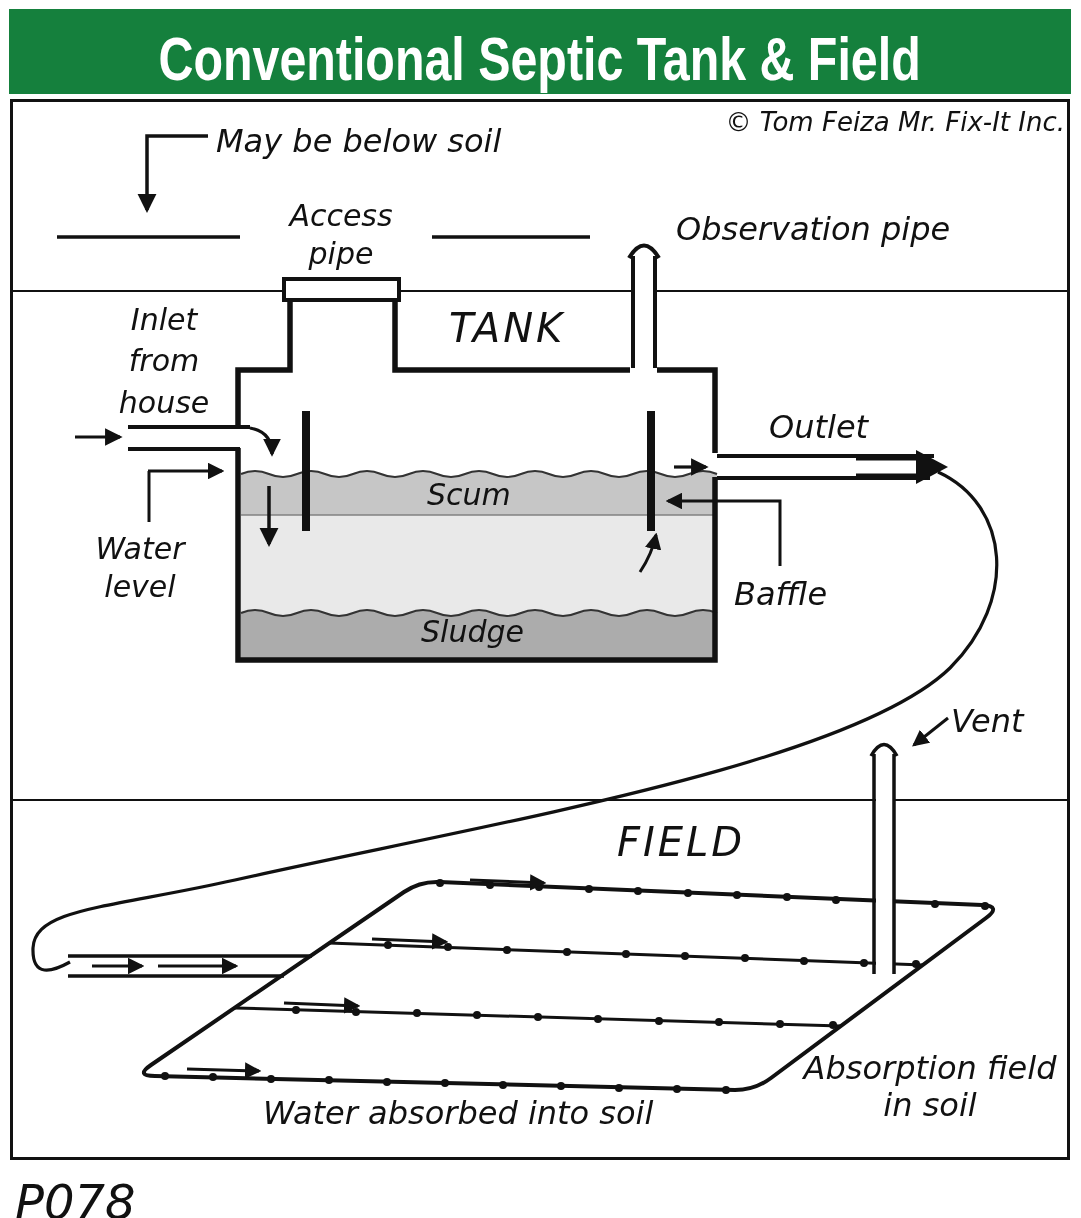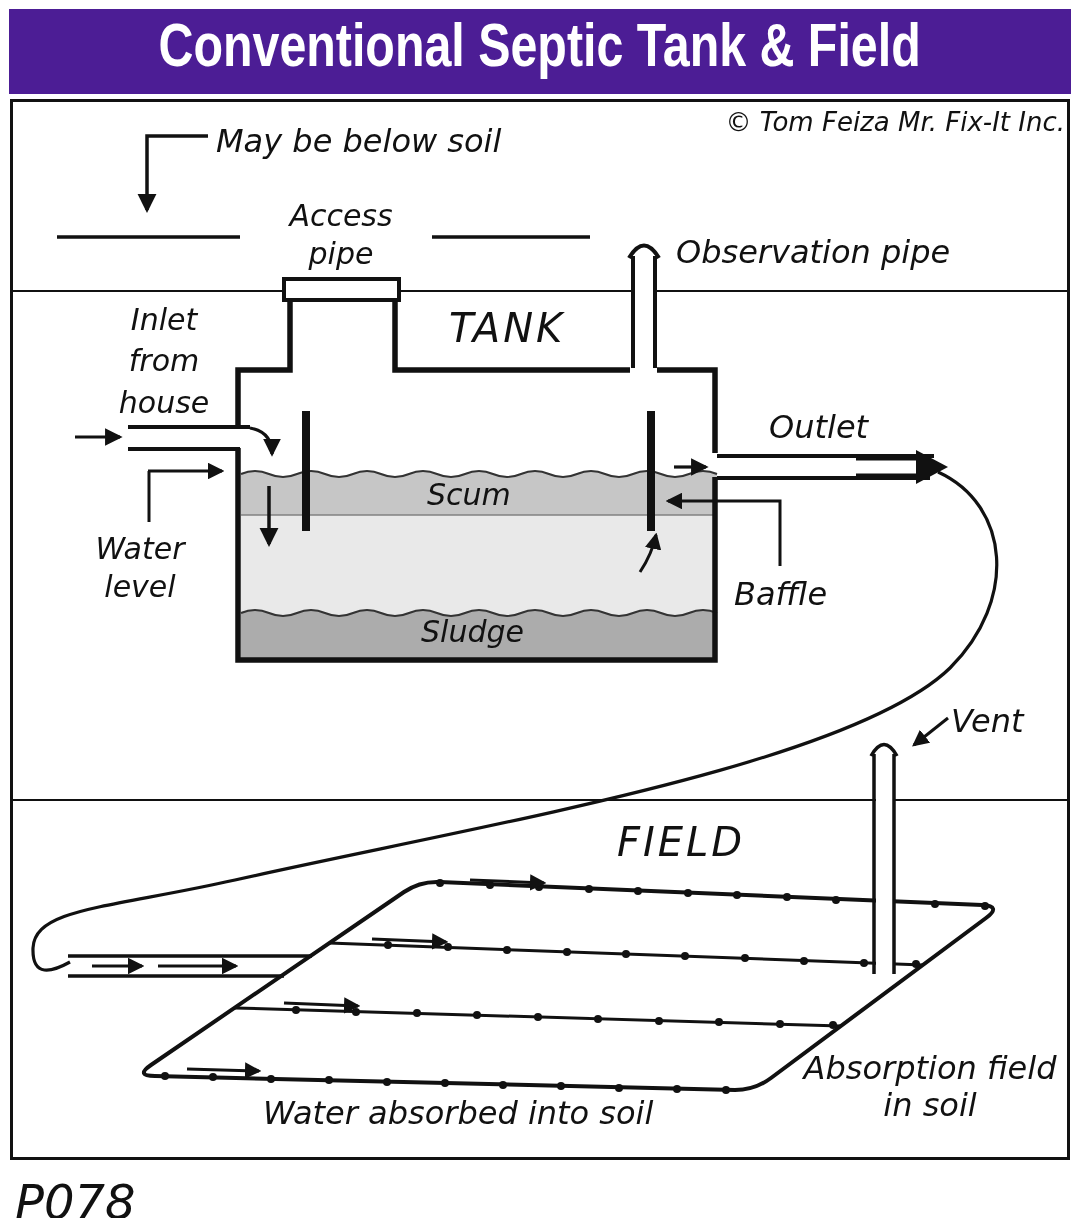--- a/index.html
+++ b/index.html
@@ -1,19 +1,19 @@
 <!DOCTYPE html>
 <html><head>
 <meta charset="utf-8">
 <style>
   html,body { margin:0; padding:0; background:#fff; }
   .page { position:relative; width:1081px; height:1218px; background:#fff;
           font-family:"DejaVu Sans",sans-serif; color:#111; overflow:hidden; }
   .titlebar { position:absolute; left:9px; top:9px; width:1062px; height:85px;
-              background:#4c1d95; display:flex; align-items:flex-start; justify-content:center; z-index:3; }
+              background:#15803d; display:flex; align-items:flex-end; justify-content:center; z-index:3; }
   .titlebar .t { color:#fff; font-family:"Liberation Sans",sans-serif; font-weight:bold;
                  font-size:62px; white-space:nowrap; transform:scaleX(0.78); letter-spacing:0px; }
   svg.art { position:absolute; left:0; top:0; z-index:1; }
   .lbl { position:absolute; z-index:2; font-style:italic; font-size:32px; line-height:1.25;
          white-space:pre-line; color:#111; }
   .center { text-align:center; }
   .big { font-size:40px; letter-spacing:3px; }
   .small { font-size:30px; }
   .copy { font-size:26px; text-align:right; }
   .code { font-size:48px; }
@@ -156,21 +156,21 @@
     </g>
   </svg>
 
   <div class="lbl copy" style="left:690px; top:106px; width:375px;">© Tom Feiza Mr. Fix-It Inc.</div>
 
   <div class="lbl" style="left:216px; top:121px;">May be below soil</div>
 
   <div class="lbl small center" style="left:266px; top:197px; width:150px;">Access
 pipe</div>
 
-  <div class="lbl" style="left:676px; top:232px;">Observation pipe</div>
+  <div class="lbl" style="left:676px; top:209px;">Observation pipe</div>
 
   <div class="lbl big" style="left:449px; top:303px;">TANK</div>
 
   <div class="lbl small center" style="left:108px; top:299px; width:112px; line-height:1.38;">Inlet
 from
 house</div>
 
   <div class="lbl" style="left:769px; top:407px;">Outlet</div>
 
   <div class="lbl small center" style="left:85px; top:530px; width:110px;">Water

